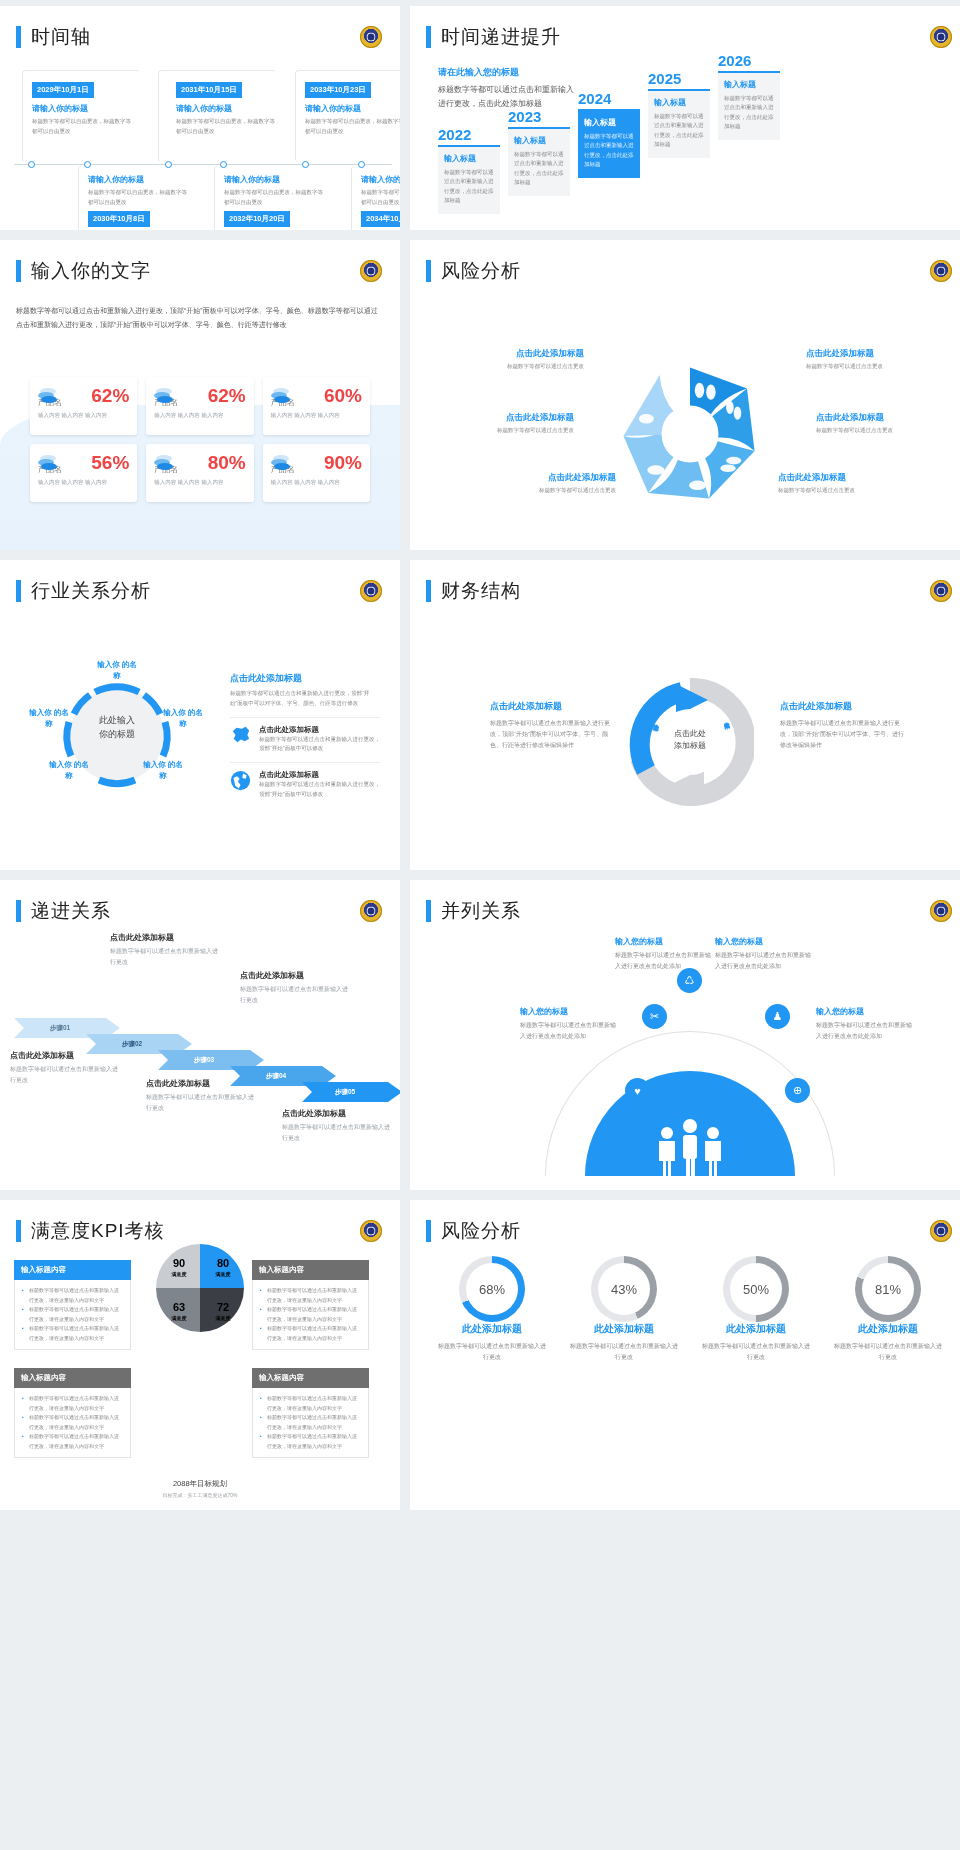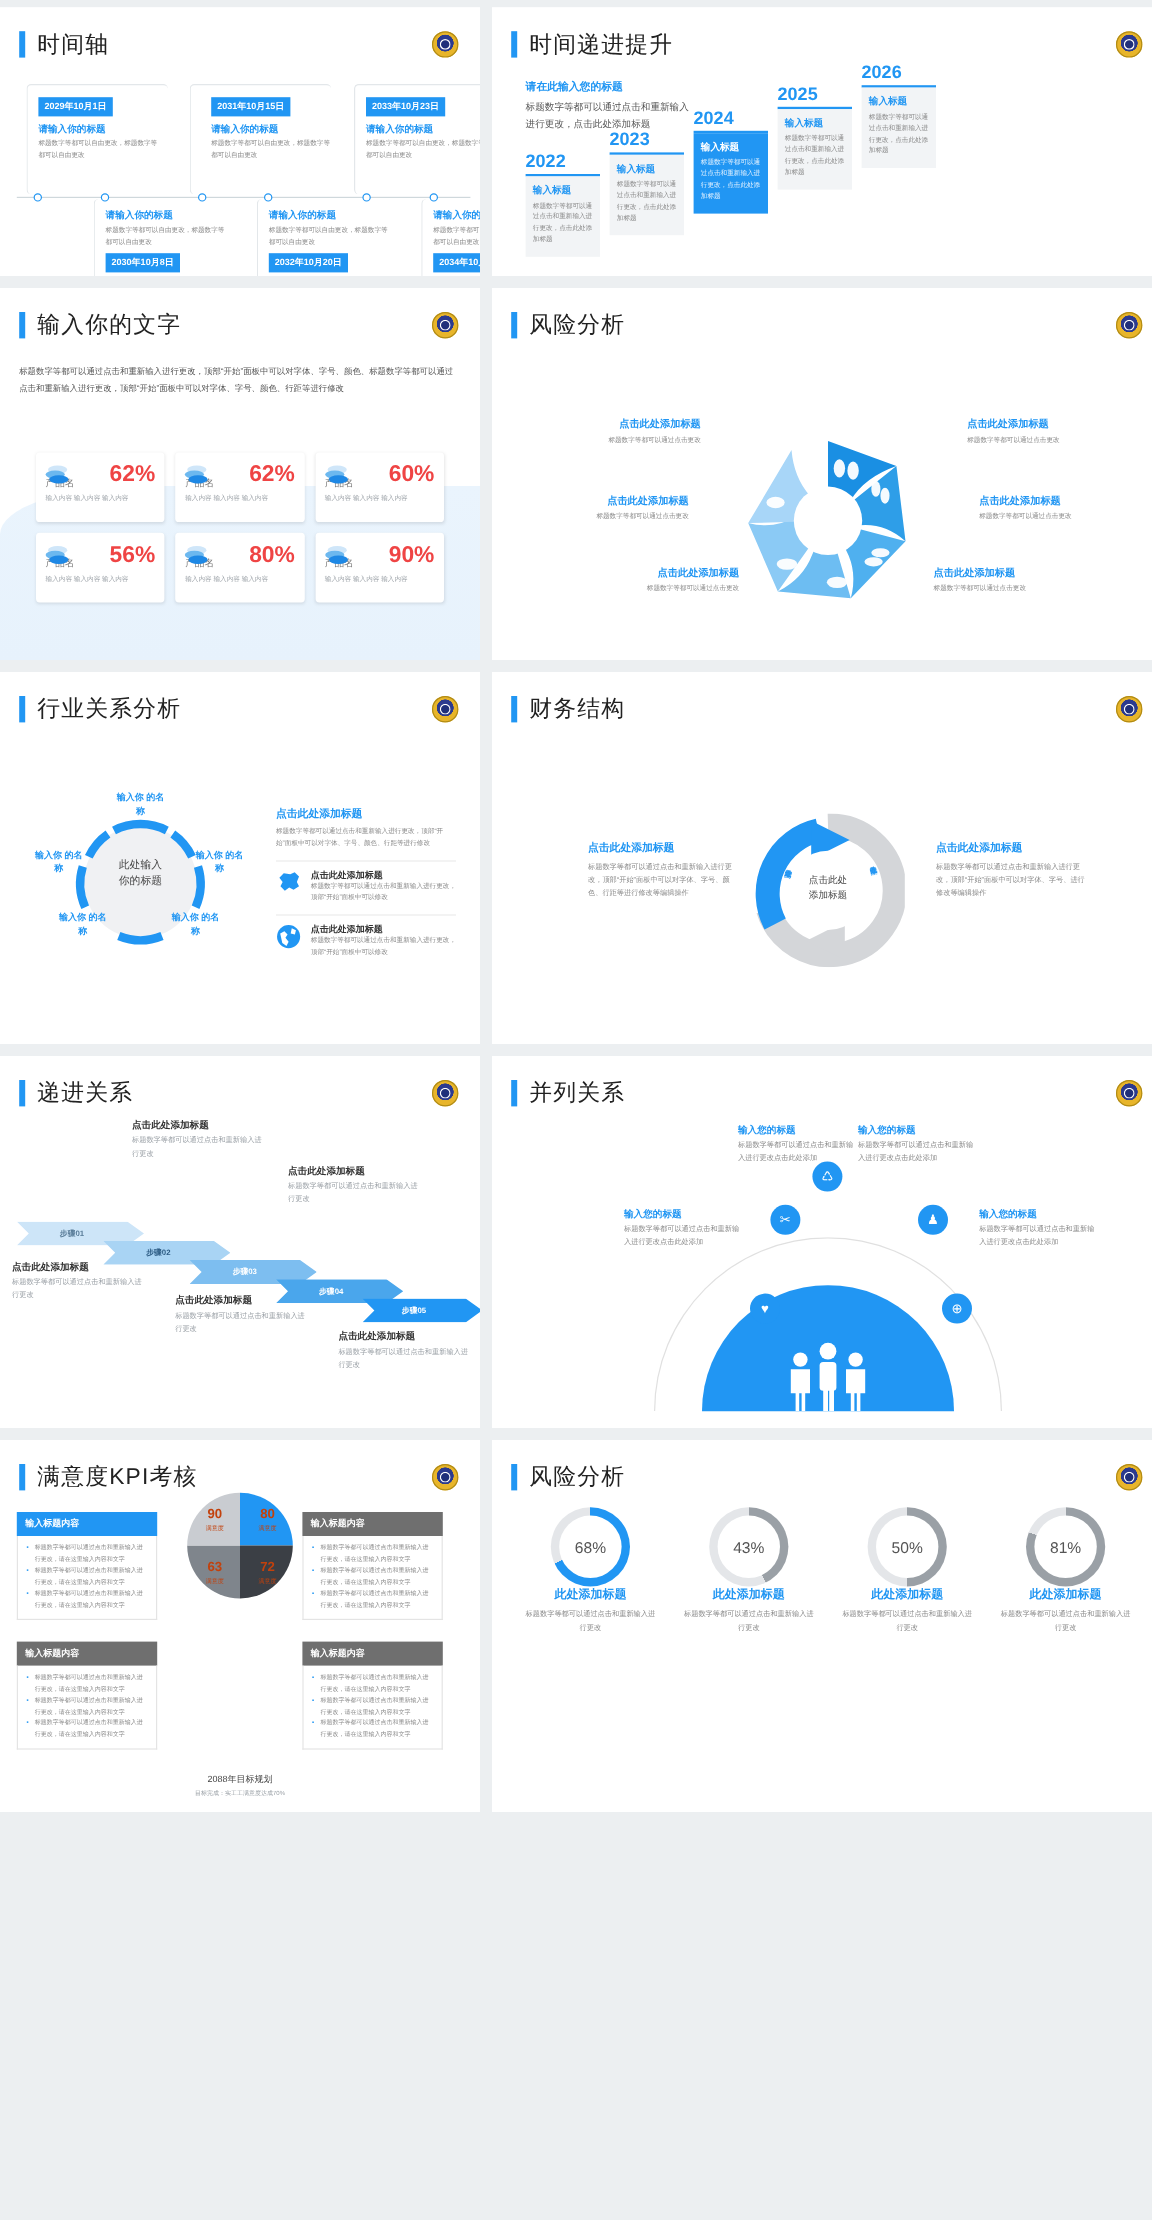--- a/index.html
+++ b/index.html
@@ -120,21 +120,21 @@
   
   .kbox { position:absolute; width:117px; }
   .kbox .kh { font-size:7.5px; font-weight:bold; color:#fff; padding:5px 7px; }
   .kbox.blue .kh { background:#2196f3; }
   .kbox.gray .kh { background:#6f6f6f; }
   .kbox .kb { border:1px solid #e4e4e4; border-top:none; padding:6px 7px; }
   .kbox .kb li { font-size:5px; color:#8a8a8a; line-height:1.9; list-style:none; padding-left:7px; position:relative; }
   .kbox .kb li::before { content:"▪"; position:absolute; left:0; color:#2196f3; font-size:5px; }
   .kpie { position:absolute; left:50%; top:42px; transform:translateX(-50%); width:92px; height:92px; border-radius:50%; }
   .kseg { position:absolute; width:46px; height:46px; display:flex; flex-direction:column;
-          align-items:center; justify-content:center; color:#c2410c; }
+          align-items:center; justify-content:center; color:#000000;font-weight:bold; }
   .kseg b { font-size:11px; line-height:1; }
   .kseg i { font-size:5px; font-style:normal; margin-top:2px; }
   .kfoot { position:absolute; left:0; right:0; bottom:12px; text-align:center; }
   .kfoot .a { font-size:7.5px; color:#444; }
   .kfoot .b { font-size:5px; color:#9aa0a6; margin-top:3px; }
 
   
   .donuts { position:absolute; left:26px; right:26px; top:56px; display:flex; justify-content:space-between; }
   .dcell { width:112px; text-align:center; }
   .dring { width:66px; height:66px; border-radius:50%; margin:0 auto; position:relative; }

